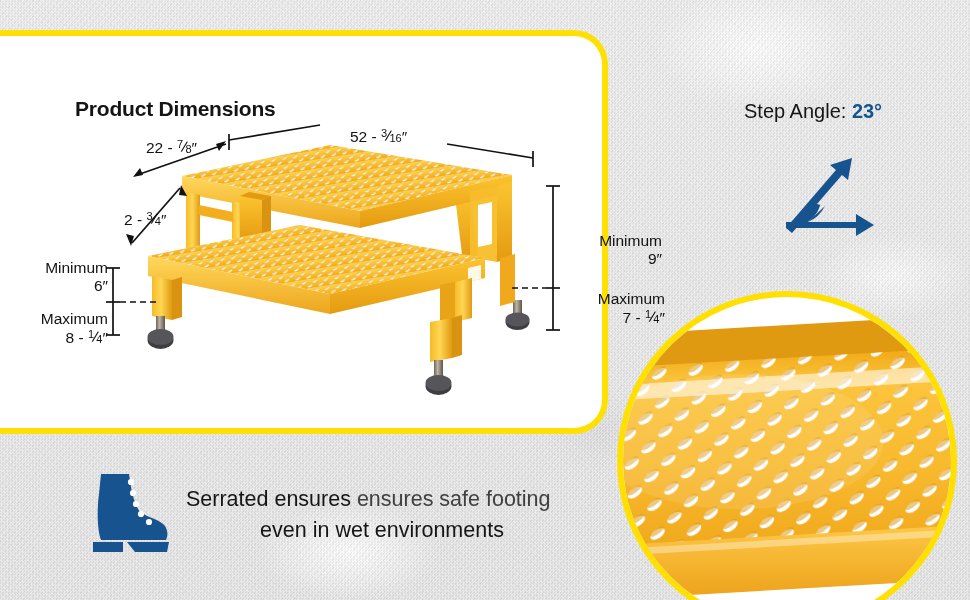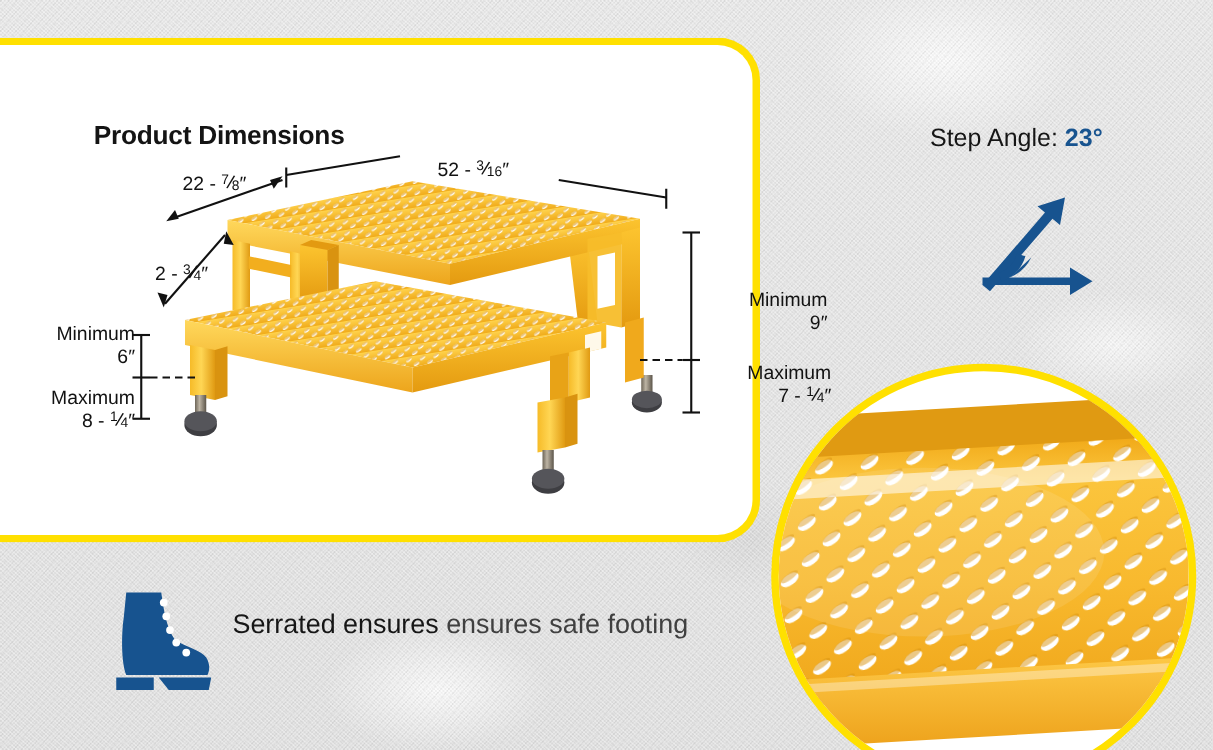--- a/index.html
+++ b/index.html
@@ -265,20 +265,21 @@
     <circle cx="48" cy="14" r="3.1"></circle>
     <circle cx="50" cy="25" r="3.1"></circle>
     <circle cx="53" cy="36" r="3.1"></circle>
     <circle cx="58" cy="46" r="3.1"></circle>
     <circle cx="66" cy="54" r="3.1"></circle>
   </g>
 </svg>
 
 <div id="footTxt">
   <span>Serrated ensures </span><span class="hl">ensures safe footing</span>
+  <span class="l2">even in wet environments</span>
 </div>
 
 <div id="circle">
   <svg class="mesh" viewBox="0 0 340 340">
     <defs>
       <linearGradient id="pgrad" x1="0" y1="0" x2="0" y2="1">
         <stop offset="0" stop-color="#f0a715"></stop>
         <stop offset=".16" stop-color="#fbc53d"></stop>
         <stop offset=".55" stop-color="#f8b92e"></stop>
         <stop offset="1" stop-color="#efa519"></stop>

